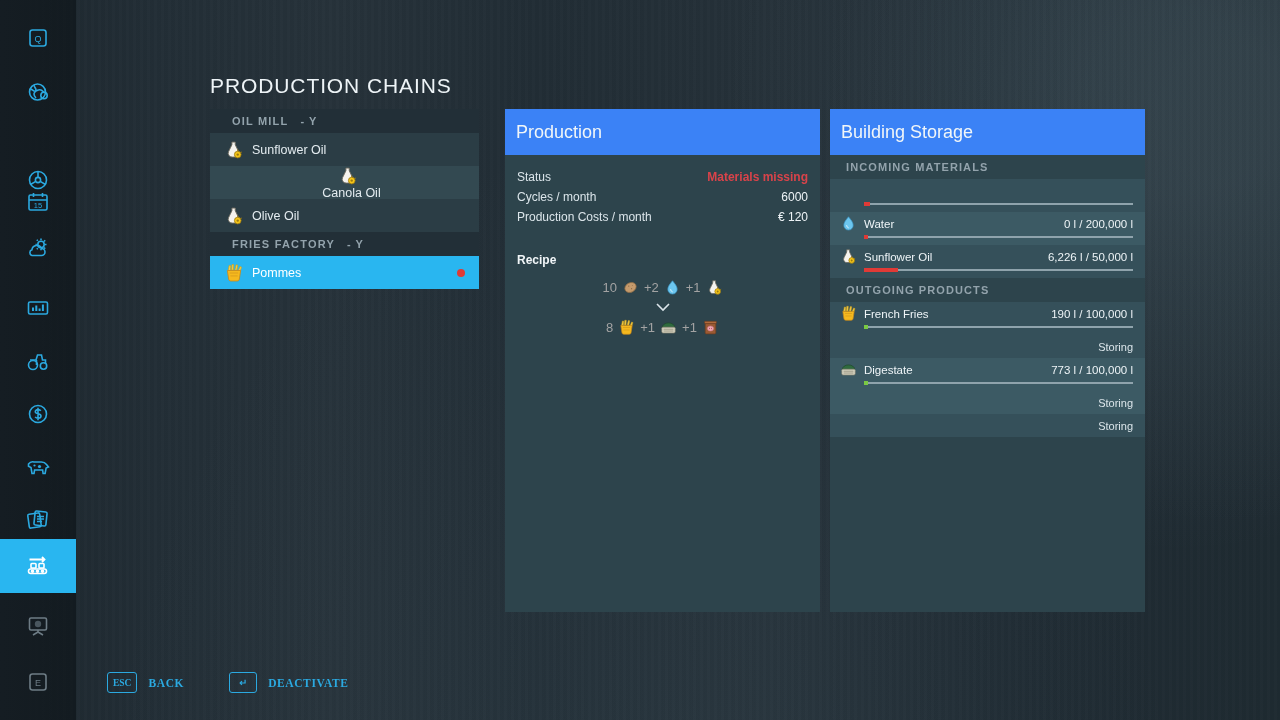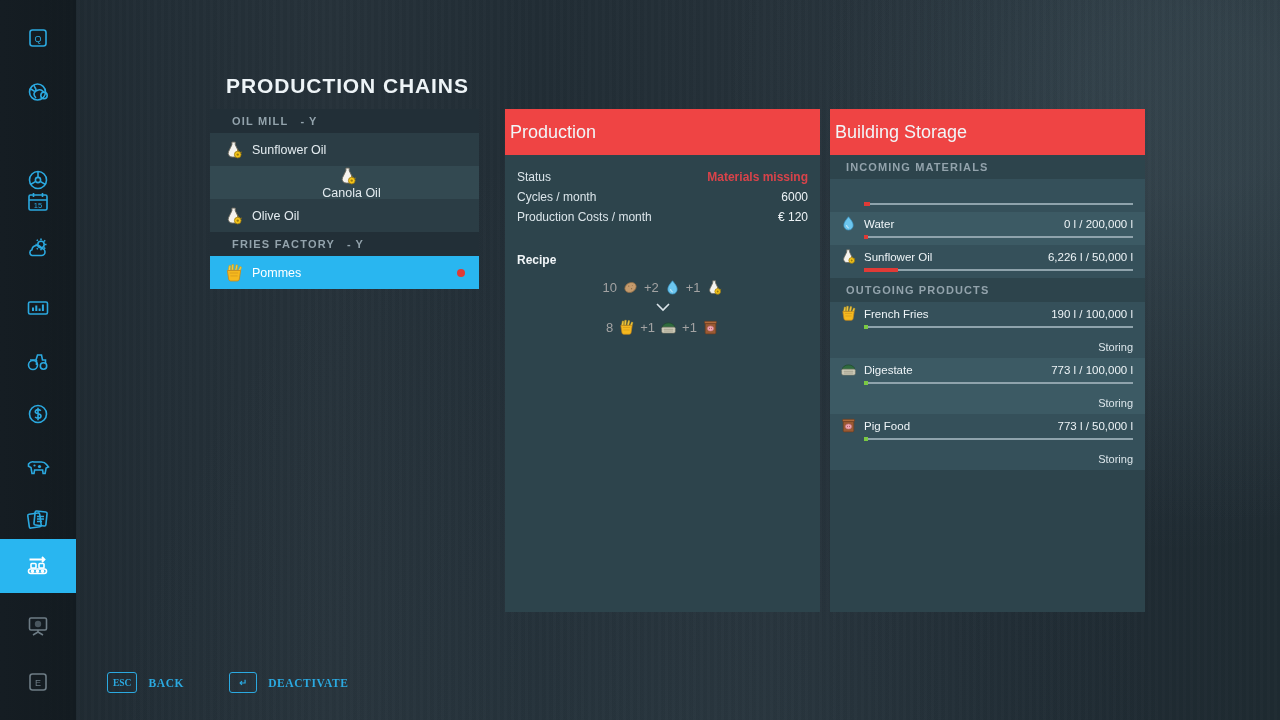--- a/index.html
+++ b/index.html
@@ -27,39 +27,39 @@
     background:linear-gradient(90deg,#151d23 0%,#18212800 100%),rgba(17,24,29,.82); z-index:3; }
   .side-item { position:absolute; left:0; width:76px; height:54px;
     display:flex; align-items:center; justify-content:center; }
   .side-item.active { background:#29b6f0; }
   .side-item svg { display:block; }
   .ico { stroke:#2ba9e0; fill:none; stroke-width:1.6; }
   .side-item.active .ico { stroke:#ffffff; }
   .ico-dim { stroke:#6d7c85; }
 
   
-  .page-title { position:absolute; left:226px; top:74px; font-size:21px; letter-spacing:.9px;
-    font-weight:700; color:#eef4f7; }
+  .page-title { position:absolute; left:210px; top:74px; font-size:21px; letter-spacing:.9px;
+    font-weight:400; color:#eef4f7; }
 
   
   .chain-list { position:absolute; left:210px; top:109px; width:269px; }
   .chain-head { height:24px; background:#222f37; display:flex; align-items:center;
     padding-left:22px; font-size:11px; letter-spacing:1.2px; color:#93a3ac; font-weight:700; }
   .chain-head .hk { margin-left:12px; color:#93a3ac; letter-spacing:1px; }
   .chain-row { height:33px; display:flex; align-items:center; padding-left:14px;
     background:#2b3d45; font-size:12.5px; color:#e4ecf0; position:relative; }
   .chain-row.alt { background:#334951;flex-direction:column; }
   .chain-row.selected { background:#29b6f0; color:#ffffff; }
   .chain-row .ricon { width:20px; height:20px; margin-right:8px; display:block; }
   .dot-red { position:absolute; right:14px; width:8px; height:8px; border-radius:50%; background:#e03a36; }
 
   
   .panel { position:absolute; background:#2d444c; }
-  .panel-head { height:46px; display:flex; align-items:center; padding-left:5px;
-    font-size:18px; color:#f1f6f8; background:#ef4444; }
+  .panel-head { height:46px; display:flex; align-items:center; padding-left:11px;
+    font-size:18px; color:#f1f6f8; background:#3b82f6; }
   #production-panel { left:505px; top:109px; width:315px; height:503px; }
   #storage-panel { left:830px; top:109px; width:315px; height:503px; }
 
   .stat-row { display:flex; justify-content:space-between; padding:0 12px; height:20px;
     align-items:center; font-size:12px; }
   .stat-label { color:#dbe5ea; }
   .stat-val { color:#eef4f7; }
   .stat-val.danger { color:#d9434a; font-weight:700; }
   .section-title { font-size:12px; font-weight:700; color:#f1f6f8; padding:0 12px; }
 
@@ -405,36 +405,20 @@
             <span class="st-name">Digestate</span>
             <span class="st-amt">773 l / 100,000 l</span>
           </div>
           <div class="bar">
             <i class="green" style="width: 1.6%;"></i>
           </div>
         </div>
         <div class="st-sub-wrap alt">
           <div class="st-sub">Storing</div>
         </div>
-        <div class="st-row">
-          <div class="st-top">
-            <span class="st-ico"><svg width="17" height="17" viewBox="0 0 24 24">
-                <rect x="4.5" y="5.5" width="15" height="15.5" rx="1.6" fill="#9a5a33" stroke="#6b3d21" stroke-width="1"></rect>
-                <rect x="3.6" y="3.2" width="16.8" height="3.2" rx="1" fill="#b8estroke" style="fill:#b06a3c" stroke="#6b3d21" stroke-width="1"></rect>
-                <ellipse cx="12" cy="13.4" rx="4.4" ry="3.6" fill="#f0a7b2" stroke="#c07180" stroke-width=".9"></ellipse>
-                <ellipse cx="10.6" cy="13.4" rx=".8" ry="1.1" fill="#b5596c"></ellipse>
-                <ellipse cx="13.4" cy="13.4" rx=".8" ry="1.1" fill="#b5596c"></ellipse>
-              </svg></span>
-            <span class="st-name">Pig Food</span>
-            <span class="st-amt">773 l / 50,000 l</span>
-          </div>
-          <div class="bar">
-            <i class="green" style="width: 1.6%;"></i>
-          </div>
-        </div>
         <div class="st-sub-wrap base">
           <div class="st-sub">Storing</div>
         </div>
       </div>
   </section>
 
   <div class="footer">
     <div class="key">ESC</div>
     <div class="key-label">BACK</div>
     <div class="gap"></div>

